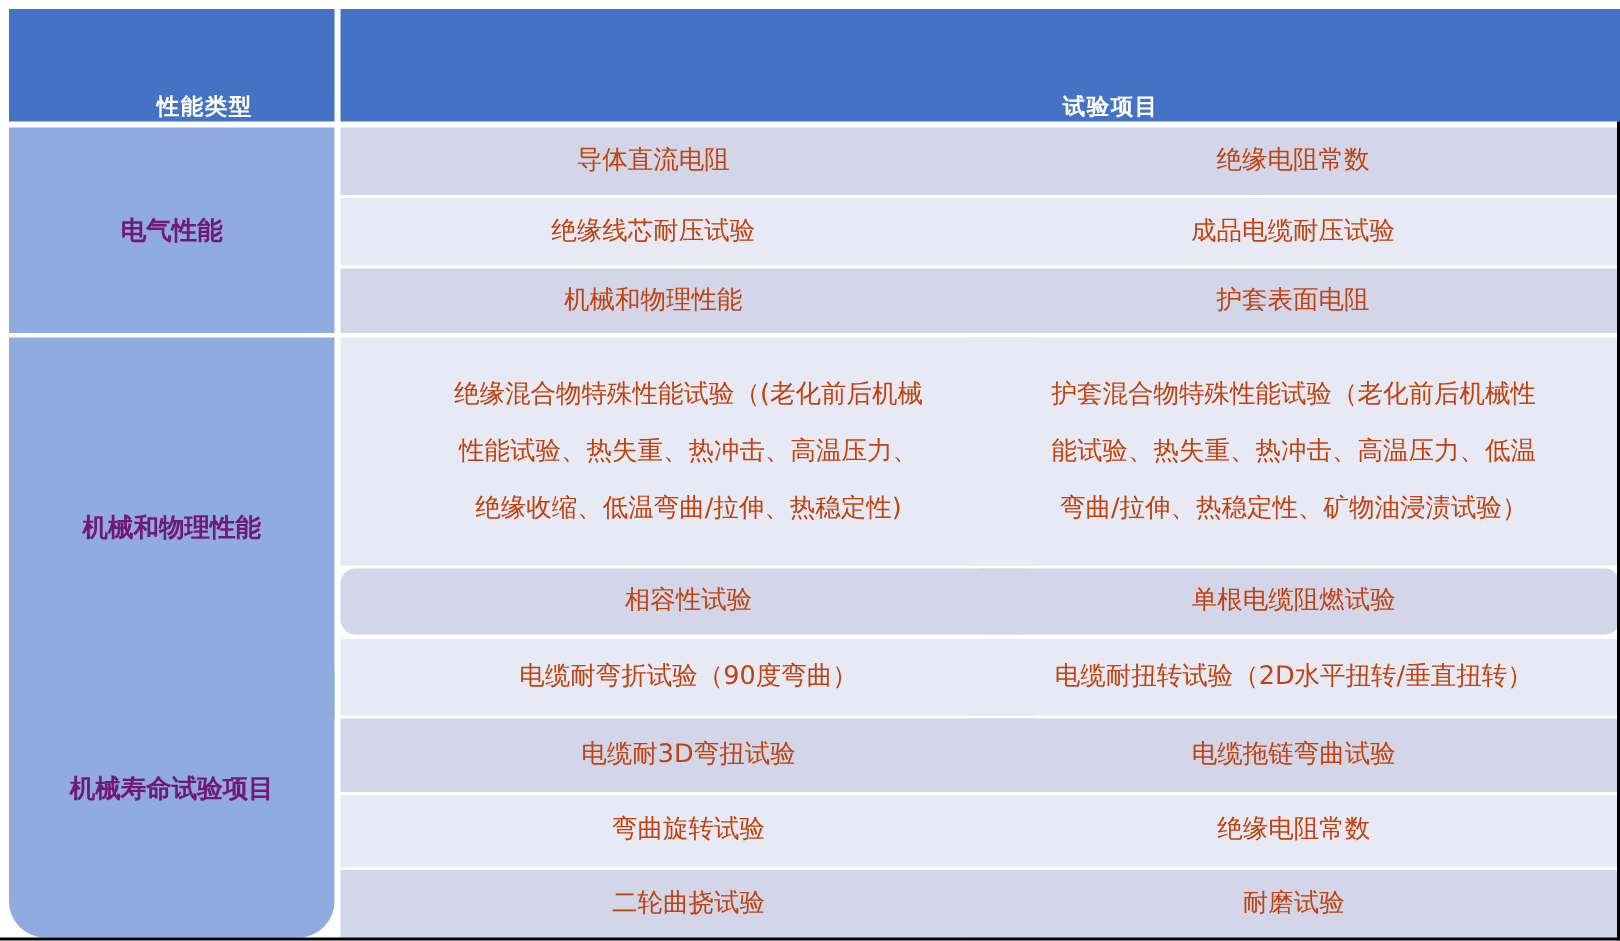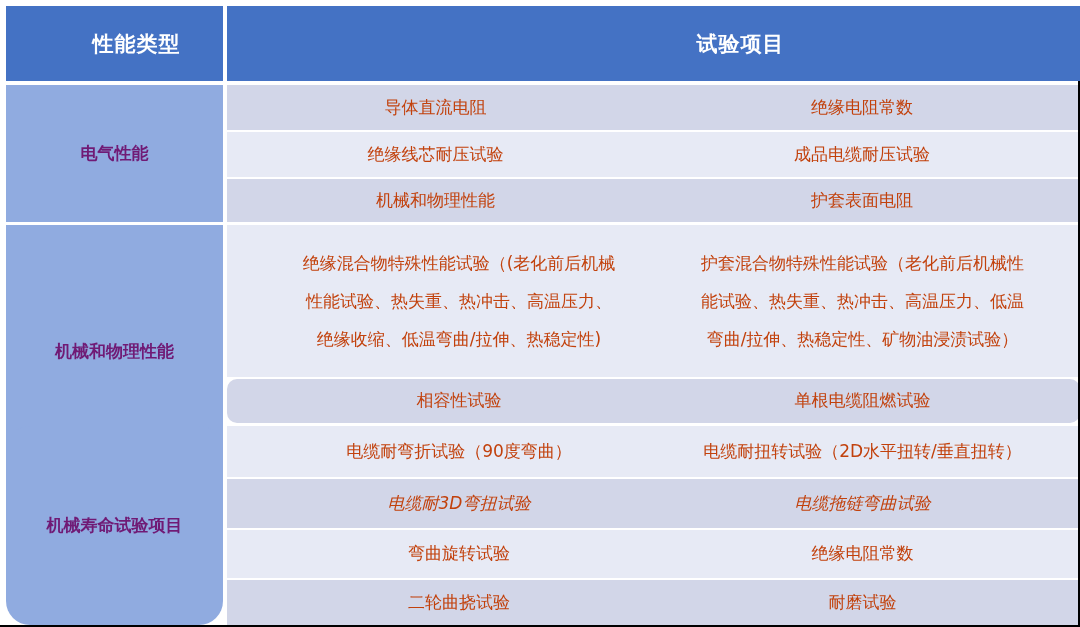--- a/index.html
+++ b/index.html
@@ -28,25 +28,25 @@
     white-space: pre-line;
     line-height: 1.95;
     text-align: center;
   }
 
   
   .hdr {
     position: absolute;
     background: #4472c4;
     color: #ffffff;
-    font-size: 21px;
+    font-size: 15px;
     font-weight: bold;
     letter-spacing: 1px;
     display: flex;
-    align-items: center;
+    align-items: flex-end;
     justify-content: center;
     box-sizing: border-box;
     padding-left: 44px;
   }
   #hdr-type  { left: 6px;   top: 6px; width: 217px; height: 75px; }
   #hdr-item  { left: 227px; top: 6px; width: 983px; height: 75px; }
 
   
   .cat {
     position: absolute;
@@ -92,21 +92,21 @@
   #e-r2-l, #e-r2-r { top: 132px; height: 45px; }
   #e-r3-l, #e-r3-r { top: 179px; height: 43px; }
 
   
   #m-r1-l, #m-r1-r { top: 225px; height: 152px; }
   #m-r1-l .celltext, #m-r1-r .celltext { line-height: 2.25; }
   #m-r2-l, #m-r2-r { top: 379px; height: 44px; border-radius: 10px; }
 
   
   #l-r1-l, #l-r1-r { top: 426px; height: 51px; }
-  #l-r2-l, #l-r2-r { top: 479px; height: 49px; font-style: italic; }
+  #l-r2-l, #l-r2-r { top: 479px; height: 49px; }
   #l-r3-l, #l-r3-r { top: 530px; height: 48px; }
   #l-r4-l, #l-r4-r { top: 580px; height: 45px; }
 
   
   #bottom-crop {
     position: absolute;
     left: 0;
     top: 625px;
     width: 1080px;
     height: 2px;

